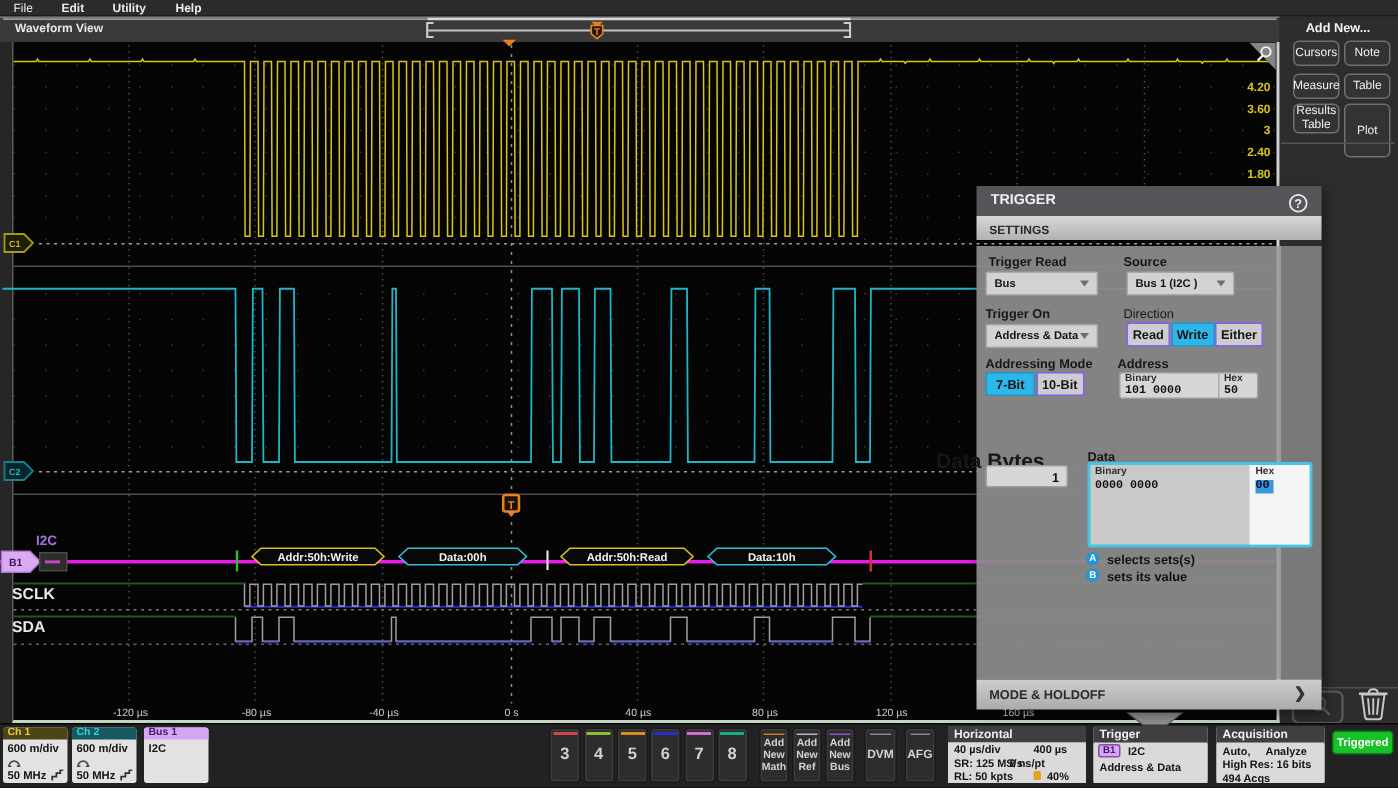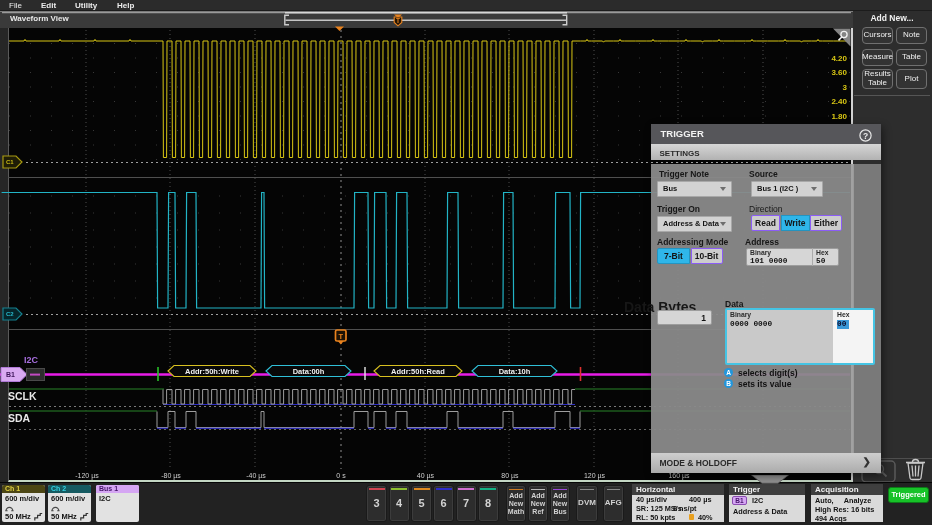--- a/index.html
+++ b/index.html
@@ -130,21 +130,21 @@
   </svg>
 <div style="position:absolute;left:24px;top:355px;width:40px;height:10px;color:#a86fe0;font-size:9px;font-weight:bold;z-index:4">I2C</div>
 <div style="position:absolute;left:8px;top:390px;width:50px;height:13px;color:#e8e8e8;font-size:10.5px;font-weight:bold;z-index:4">SCLK</div>
 <div style="position:absolute;left:8px;top:412px;width:50px;height:13px;color:#e8e8e8;font-size:10.5px;font-weight:bold;z-index:4">SDA</div>
 <div style="position:absolute;left:852px;top:13px;width:80px;height:10px;color:#f2f2f2;font-size:8.5px;font-weight:bold;text-align:center;z-index:4">Add New...</div>
 <div class="rbtn" style="left:862px;top:27px;width:31px;height:17px">Cursors</div>
 <div class="rbtn" style="left:896px;top:27px;width:31px;height:17px">Note</div>
 <div class="rbtn" style="left:862px;top:49px;width:31px;height:17px">Measure</div>
 <div class="rbtn" style="left:896px;top:49px;width:31px;height:17px">Table</div>
 <div class="rbtn" style="left:862px;top:69px;width:31px;height:20px">Results<br>Table</div>
-<div class="rbtn" style="left:896px;top:69px;width:31px;height:20px">Plot</div>
+<div class="rbtn" style="left:896px;top:69px;width:31px;height:36px">Plot</div>
 <div style="position:absolute;left:854px;top:95px;width:76px;height:1px;background:#555;z-index:4"></div>
 <div style="position:absolute;left:854px;top:458px;width:78px;height:1px;background:#4e4e4e;z-index:4"></div>
 <svg style="position:absolute;left:855px;top:450px;z-index:4" width="75" height="34" viewBox="0 0 75 34">
     <rect x="7" y="11" width="33" height="21" rx="4" fill="none" stroke="#5a5a5a" stroke-width="1.5"></rect>
     <circle cx="24" cy="19" r="4.5" fill="none" stroke="#585858" stroke-width="1.4"></circle>
     <line x1="27.2" y1="22.2" x2="31.5" y2="26.5" stroke="#585858" stroke-width="1.8"></line>
     <g stroke="#c8c8c8" stroke-width="1.3" fill="none" transform="translate(0,5)">
       <path d="M53 8 L55 23 Q55.2 24.5 57 24.5 L64 24.5 Q65.8 24.5 66 23 L68 8 Z"></path>
       <line x1="51" y1="7.5" x2="70" y2="7.5" stroke-width="1.6"></line>
       <path d="M57.5 7 Q57.5 4.5 60.5 4.5 Q63.5 4.5 63.5 7"></path>
@@ -236,21 +236,21 @@
 <svg style="position:absolute;left:858.5px;top:128.5px;z-index:12" width="13" height="13" viewBox="0 0 13 13">
     <circle cx="6.5" cy="6.5" r="5.6" fill="none" stroke="#e8e8e8" stroke-width="1.2"></circle>
     <text x="6.5" y="9.6" fill="#e8e8e8" font-size="8.5px" font-weight="bold" text-anchor="middle" font-family="Liberation Sans">?</text>
   </svg>
 <div style="position:absolute;left:650.5px;top:144px;width:230px;height:16px;background:linear-gradient(#d6d6d6,#b2b2b2);color:#2a2a2a;font-size:8px;font-weight:bold;line-height:20px;padding-left:9px;z-index:11">SETTINGS</div>
 <div style="position:absolute;left:650.5px;top:164px;width:230px;height:289px;background:rgba(138,138,138,0.95);z-index:10"></div>
 <div style="position:absolute;left:851px;top:164px;width:2.5px;height:289px;background:rgba(230,230,230,0.22);z-index:11"></div>
 <div style="position:absolute;left:853.5px;top:164px;width:27px;height:289px;background:rgba(15,15,15,0.10);z-index:11"></div>
 <div style="position:absolute;left:650.5px;top:453px;width:230px;height:20px;background:linear-gradient(#cecece,#ababab);color:#2a2a2a;font-size:8.5px;font-weight:bold;line-height:20px;padding-left:9px;z-index:11">MODE &amp; HOLDOFF</div>
 <div style="position:absolute;left:862.5px;top:456px;width:12px;height:16px;color:#333;font-size:10px;font-weight:bold;z-index:12">❯</div>
-<div style="position:absolute;left:659px;top:169px;width:100px;height:10px;z-index:12;color:#171717;font-weight:bold;font-size:8.5px">Trigger Note</div>
+<div style="position:absolute;left:659px;top:169px;width:100px;height:10px;z-index:12;color:#171717;font-weight:bold;font-size:8.5px">Trigger Read</div>
 <div class="drop" style="position:absolute;left:657px;top:181px;width:75px;height:16px;z-index:12;">Bus<span class="dtri"></span></div>
 <div style="position:absolute;left:749px;top:169px;width:100px;height:10px;z-index:12;color:#171717;font-weight:bold;font-size:8.5px">Source</div>
 <div class="drop" style="position:absolute;left:751px;top:181px;width:72px;height:16px;z-index:12;">Bus 1 (I2C )<span class="dtri"></span></div>
 <div style="position:absolute;left:657px;top:204px;width:100px;height:10px;z-index:12;color:#171717;font-weight:bold;font-size:8.5px">Trigger On</div>
 <div class="drop" style="position:absolute;left:657px;top:216px;width:75px;height:16px;z-index:12;">Address &amp; Data<span class="dtri"></span></div>
 <div style="position:absolute;left:749px;top:204px;width:100px;height:10px;z-index:12;color:#171717;font-weight:normal;font-size:8.5px">Direction</div>
 <div class="tbtn" style="position:absolute;left:751px;top:215px;width:29px;height:16px;z-index:12;border-radius:2px 0 0 2px">Read</div>
 <div class="tbtn on" style="position:absolute;left:780.5px;top:215px;width:29px;height:16px;z-index:12;">Write</div>
 <div class="tbtn" style="position:absolute;left:810px;top:215px;width:32px;height:16px;z-index:12;border-radius:0 2px 2px 0">Either</div>
 <div style="position:absolute;left:657px;top:237px;width:110px;height:10px;z-index:12;color:#171717;font-weight:bold;font-size:8.5px">Addressing Mode</div>
@@ -266,14 +266,14 @@
 <div style="position:absolute;left:624px;top:299px;width:100px;height:10px;z-index:12;color:#171717;font-weight:bold;font-size:14px">Data Bytes</div>
 <div style="position:absolute;left:657px;top:309.5px;width:55px;height:15px;z-index:12;background:#d6d6d6;border:1px solid #9d9d9d;border-radius:2px;color:#111;font-size:8.5px;font-weight:bold;text-align:right;padding:2px 5px 0 0">1</div>
 <div style="position:absolute;left:725px;top:299px;width:100px;height:10px;z-index:12;color:#171717;font-weight:bold;font-size:8.5px">Data</div>
 <div style="position:absolute;left:724.5px;top:307.5px;width:150px;height:57px;z-index:12;background:#c9c9c9;border:2px solid #45c4e4;border-radius:2px"></div>
 <div style="position:absolute;left:833px;top:309.5px;width:39.5px;height:53px;z-index:12;background:#f4f4f4"></div>
 <div style="position:absolute;left:730px;top:310.5px;width:40px;height:8px;z-index:12;color:#2c2c2c;font-size:6.8px;font-weight:bold">Binary</div>
 <div style="position:absolute;left:730px;top:319.5px;width:80px;height:9px;z-index:12;color:#111;font-size:7.8px;font-weight:bold;font-family:'Liberation Mono',monospace">0000 0000</div>
 <div style="position:absolute;left:837px;top:310.5px;width:20px;height:8px;z-index:12;color:#2c2c2c;font-size:6.8px;font-weight:bold">Hex</div>
 <div style="position:absolute;left:837px;top:319.5px;width:12px;height:9.5px;z-index:12;background:#3a98d8;color:#0a0a2a;font-size:7.8px;font-weight:bold;font-family:'Liberation Mono',monospace;">00</div>
 <div style="position:absolute;left:724px;top:367.5px;width:9px;height:9px;z-index:12;background:#2196dc;border-radius:50%;color:#fff;font-size:6.5px;font-weight:bold;text-align:center;line-height:9px">A</div>
-<div style="position:absolute;left:738px;top:367.5px;width:100px;height:10px;z-index:12;color:#111;font-size:8.5px;font-weight:bold">selects digit(s)</div>
+<div style="position:absolute;left:738px;top:367.5px;width:100px;height:10px;z-index:12;color:#111;font-size:8.5px;font-weight:bold">selects sets(s)</div>
 <div style="position:absolute;left:724px;top:378.5px;width:9px;height:9px;z-index:12;background:#2196dc;border-radius:50%;color:#fff;font-size:6.5px;font-weight:bold;text-align:center;line-height:9px">B</div>
 <div style="position:absolute;left:738px;top:378.5px;width:100px;height:10px;z-index:12;color:#111;font-size:8.5px;font-weight:bold">sets its value</div>
 </body></html>

